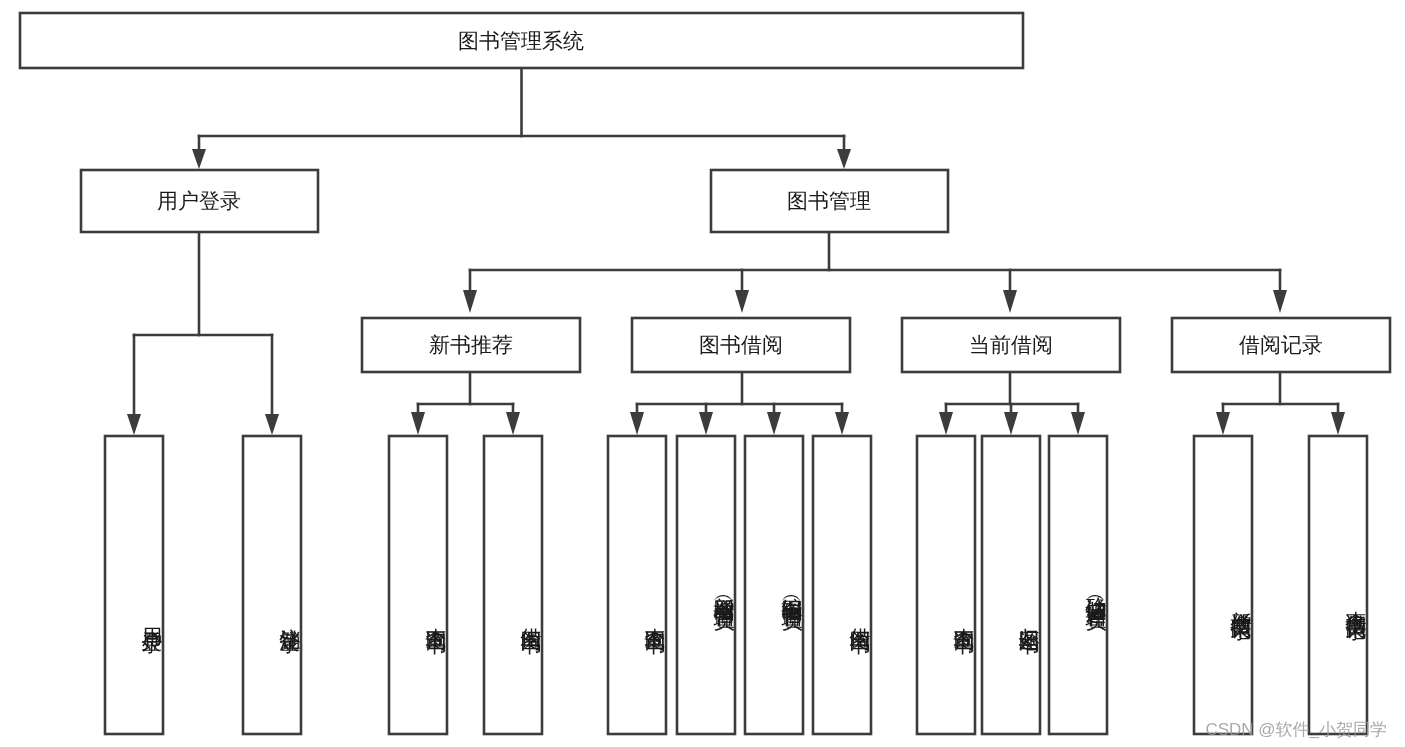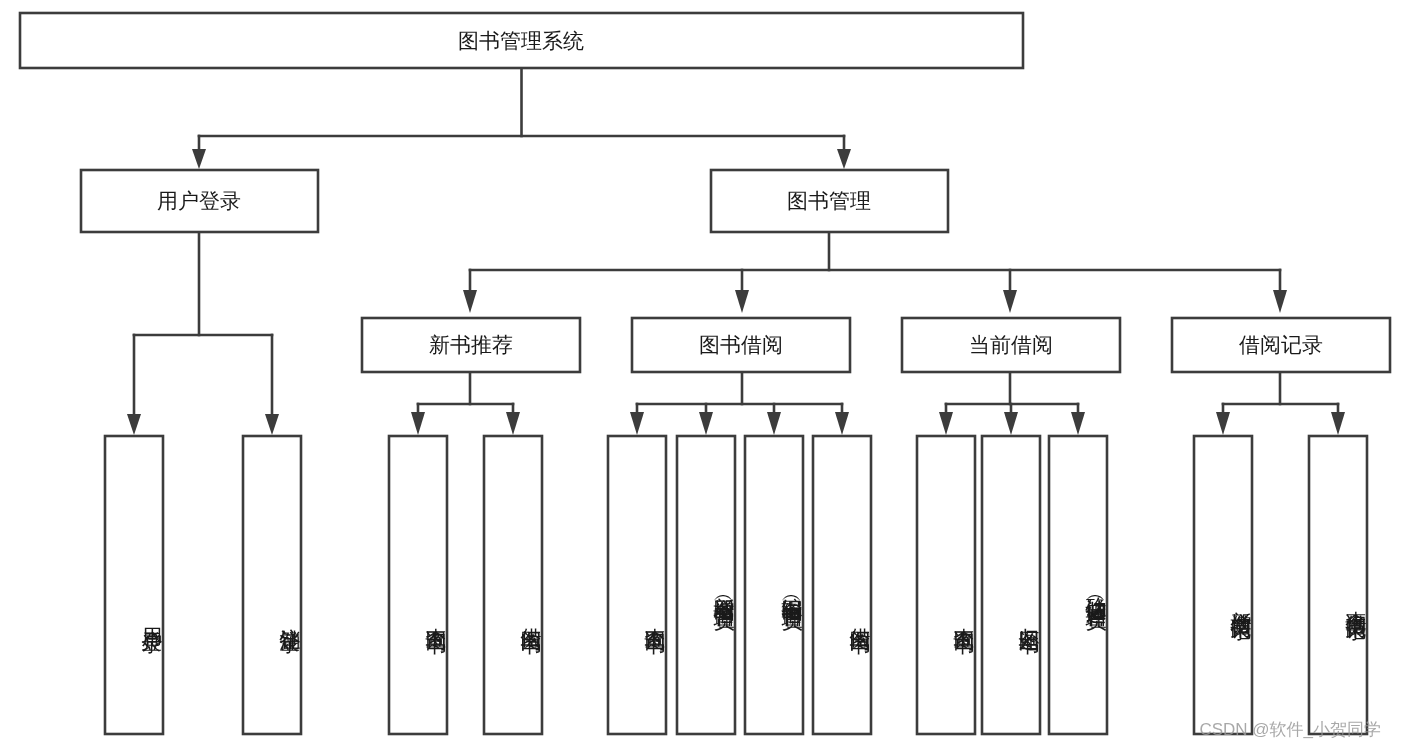--- a/index.html
+++ b/index.html
@@ -56,21 +56,21 @@
     letter-spacing: 2px;
     line-height: 1;
     display: flex;
     align-items: flex-start;
     justify-content: center;
     white-space: nowrap;
     pointer-events: none;
   }
   .watermark {
     position: absolute;
-    right: 24px;
+    right: 18px;
     bottom: 6px;
     font-family: "Liberation Sans", "DejaVu Sans", sans-serif;
     font-size: 17px;
     color: #9a9a9a;
     opacity: 0.85;
     white-space: nowrap;
   }
 </style>
 </head>
 <body>

